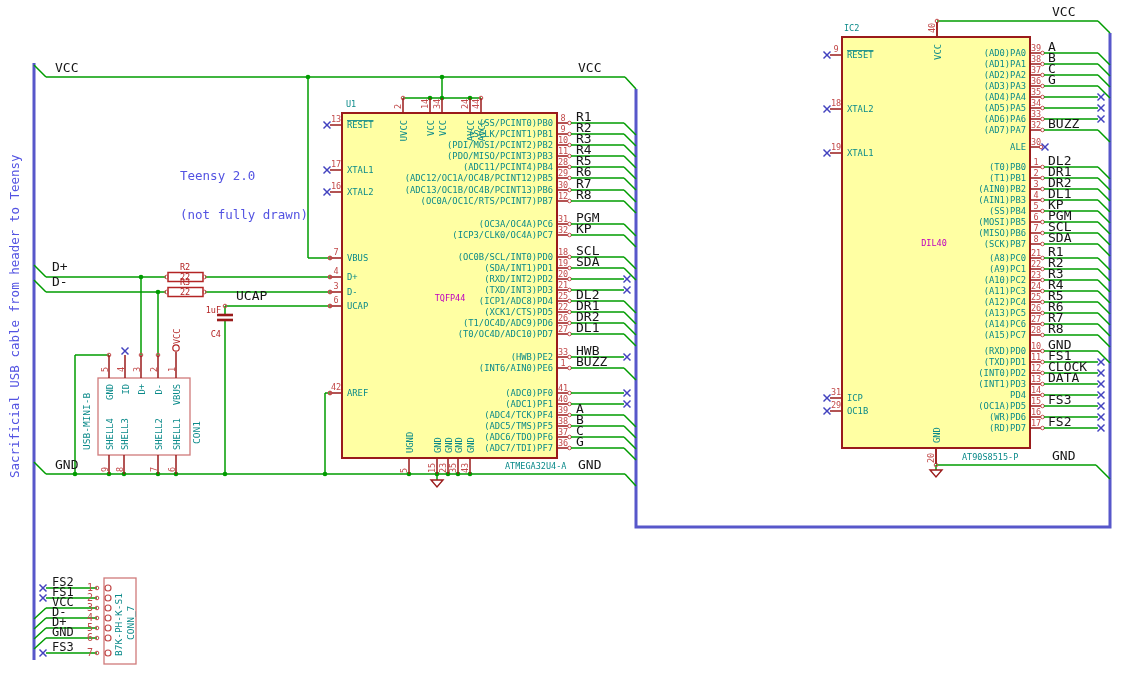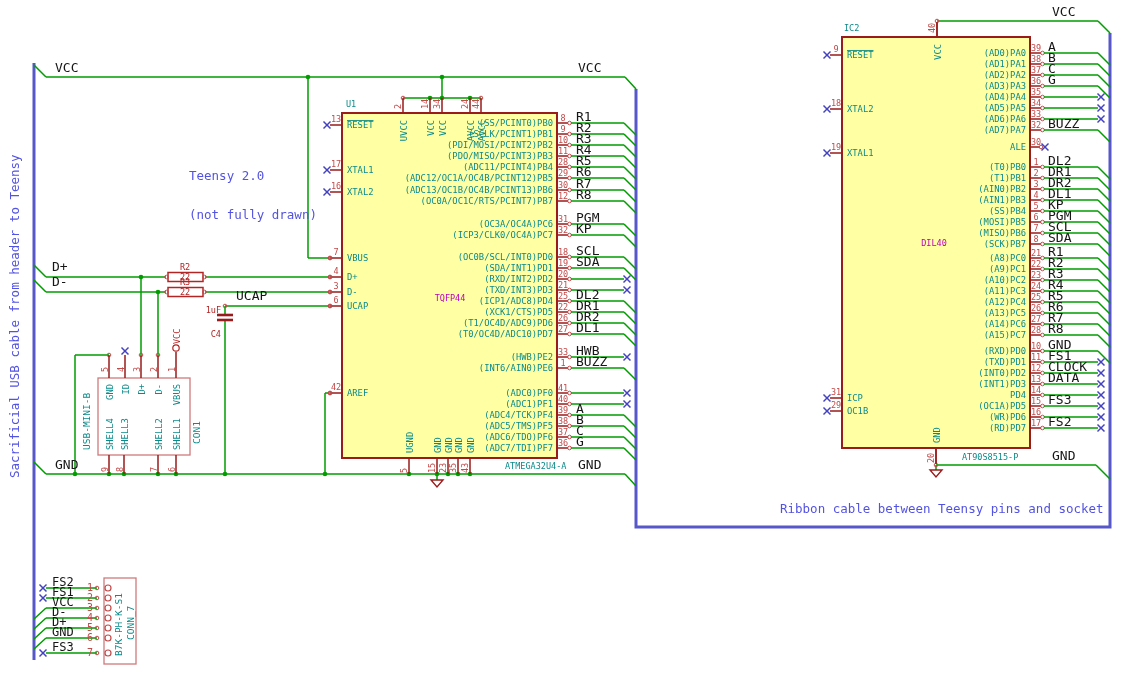--- a/index.html
+++ b/index.html
@@ -735,19 +735,18 @@
       <circle cx="204.5" cy="277" r="1.8" class="ring"></circle>
       <rect x="168" y="287.5" width="35" height="9" class="res"></rect>
       <text x="185" y="285" class="tred" text-anchor="middle">R3</text>
       <text x="185" y="295.2" class="tred" text-anchor="middle">22</text>
       <circle cx="166.5" cy="292" r="1.8" class="ring"></circle>
       <circle cx="204.5" cy="292" r="1.8" class="ring"></circle>
       <text x="221" y="313" class="tred" text-anchor="end">1uF</text>
       <text x="221" y="337" class="tred" text-anchor="end">C4</text>
     </svg>
 
-  <div class="note" style="left:189px;top:143px">
+  <div class="note" style="left:180px;top:143px">
     <div>Teensy 2.0</div>
     <div>(not fully drawn)</div>
   </div>
-  <div class="note" style="left:780px;top:502px">Ribbon cable between Teensy pins and socket</div>
   <div class="note vert" style="left:8px;top:478px">Sacrificial USB cable from header to Teensy</div>
 </div>
 
 </body></html>

